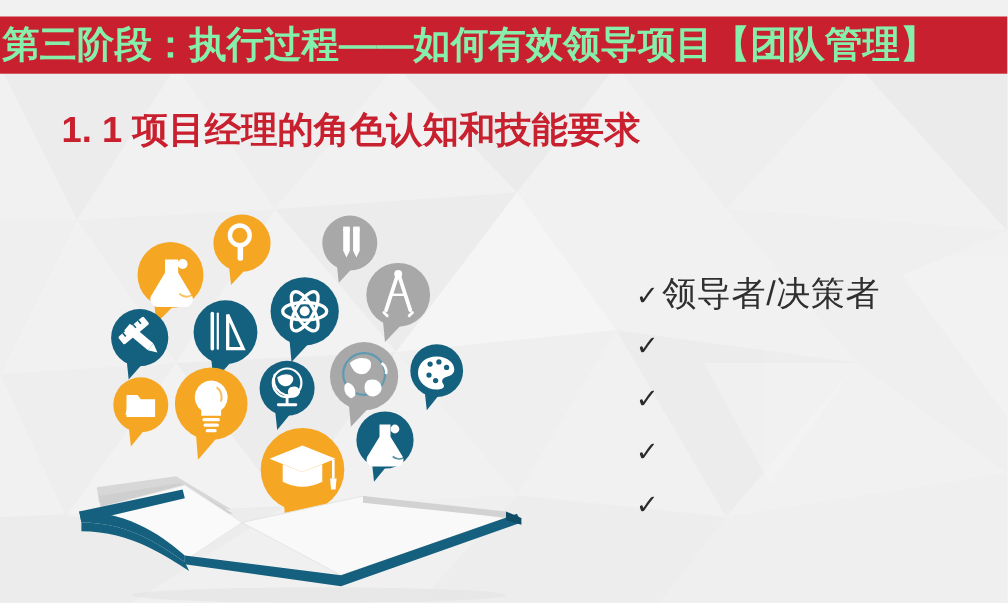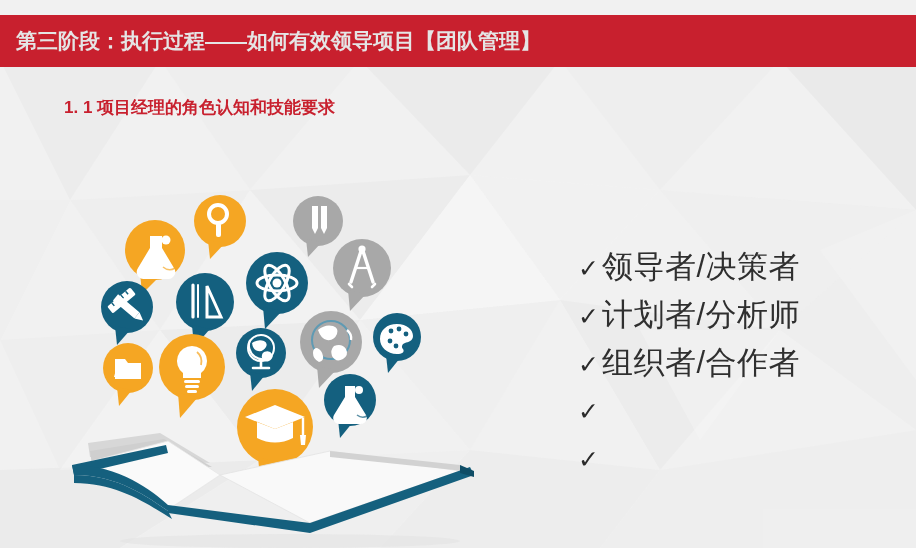--- a/index.html
+++ b/index.html
@@ -22,34 +22,34 @@
   #bg-polygons { position:absolute; left:0; top:0; width:916px; height:548px; }
 
   
   #title-banner {
     position:absolute; left:0; top:15px;
     width:916px; height:52px;
     background:#c8202e;
     display:flex; align-items:center;
   }
   #title-text {
-    color:#e5e5e5;
-    font-size:21px;
+    color:#86efac;
+    font-size:34px;
     font-weight:bold;
     letter-spacing:0px;
-    padding-left:16px;
+    padding-left:2px;
     white-space:nowrap;
     line-height:52px;
   }
 
   
   #subtitle-text {
-    position:absolute; left:64px; top:96px;
+    position:absolute; left:56px; top:96px;
     color:#c8202e;
-    font-size:17px;
+    font-size:33px;
     font-weight:bold;
     white-space:nowrap;
   }
 
   
   #bullet-list {
     position:absolute; left:578px; top:243px;
     width:330px;
   }
   .bullet-row {
@@ -288,25 +288,23 @@
     <ellipse cx="230" cy="126" rx="170" ry="7" fill="#e3e3e3" opacity="0.6"></ellipse>
   </svg>
 
   <div id="bullet-list">
     <div class="bullet-row">
       <span class="bullet-check">✓</span>
       <span class="bullet-label">领导者/决策者</span>
     </div>
     <div class="bullet-row">
       <span class="bullet-check">✓</span>
-      <span class="bullet-label">计划者/分析师</span>
-    </div>
-    <div class="bullet-row">
-      <span class="bullet-check">✓</span>
-      <span class="bullet-label">组织者/合作者</span>
+    </div>
+    <div class="bullet-row">
+      <span class="bullet-check">✓</span>
     </div>
     <div class="bullet-row">
       <span class="bullet-check">✓</span>
     </div>
     <div class="bullet-row">
       <span class="bullet-check">✓</span>
     </div>
   </div>
 
 </div>

